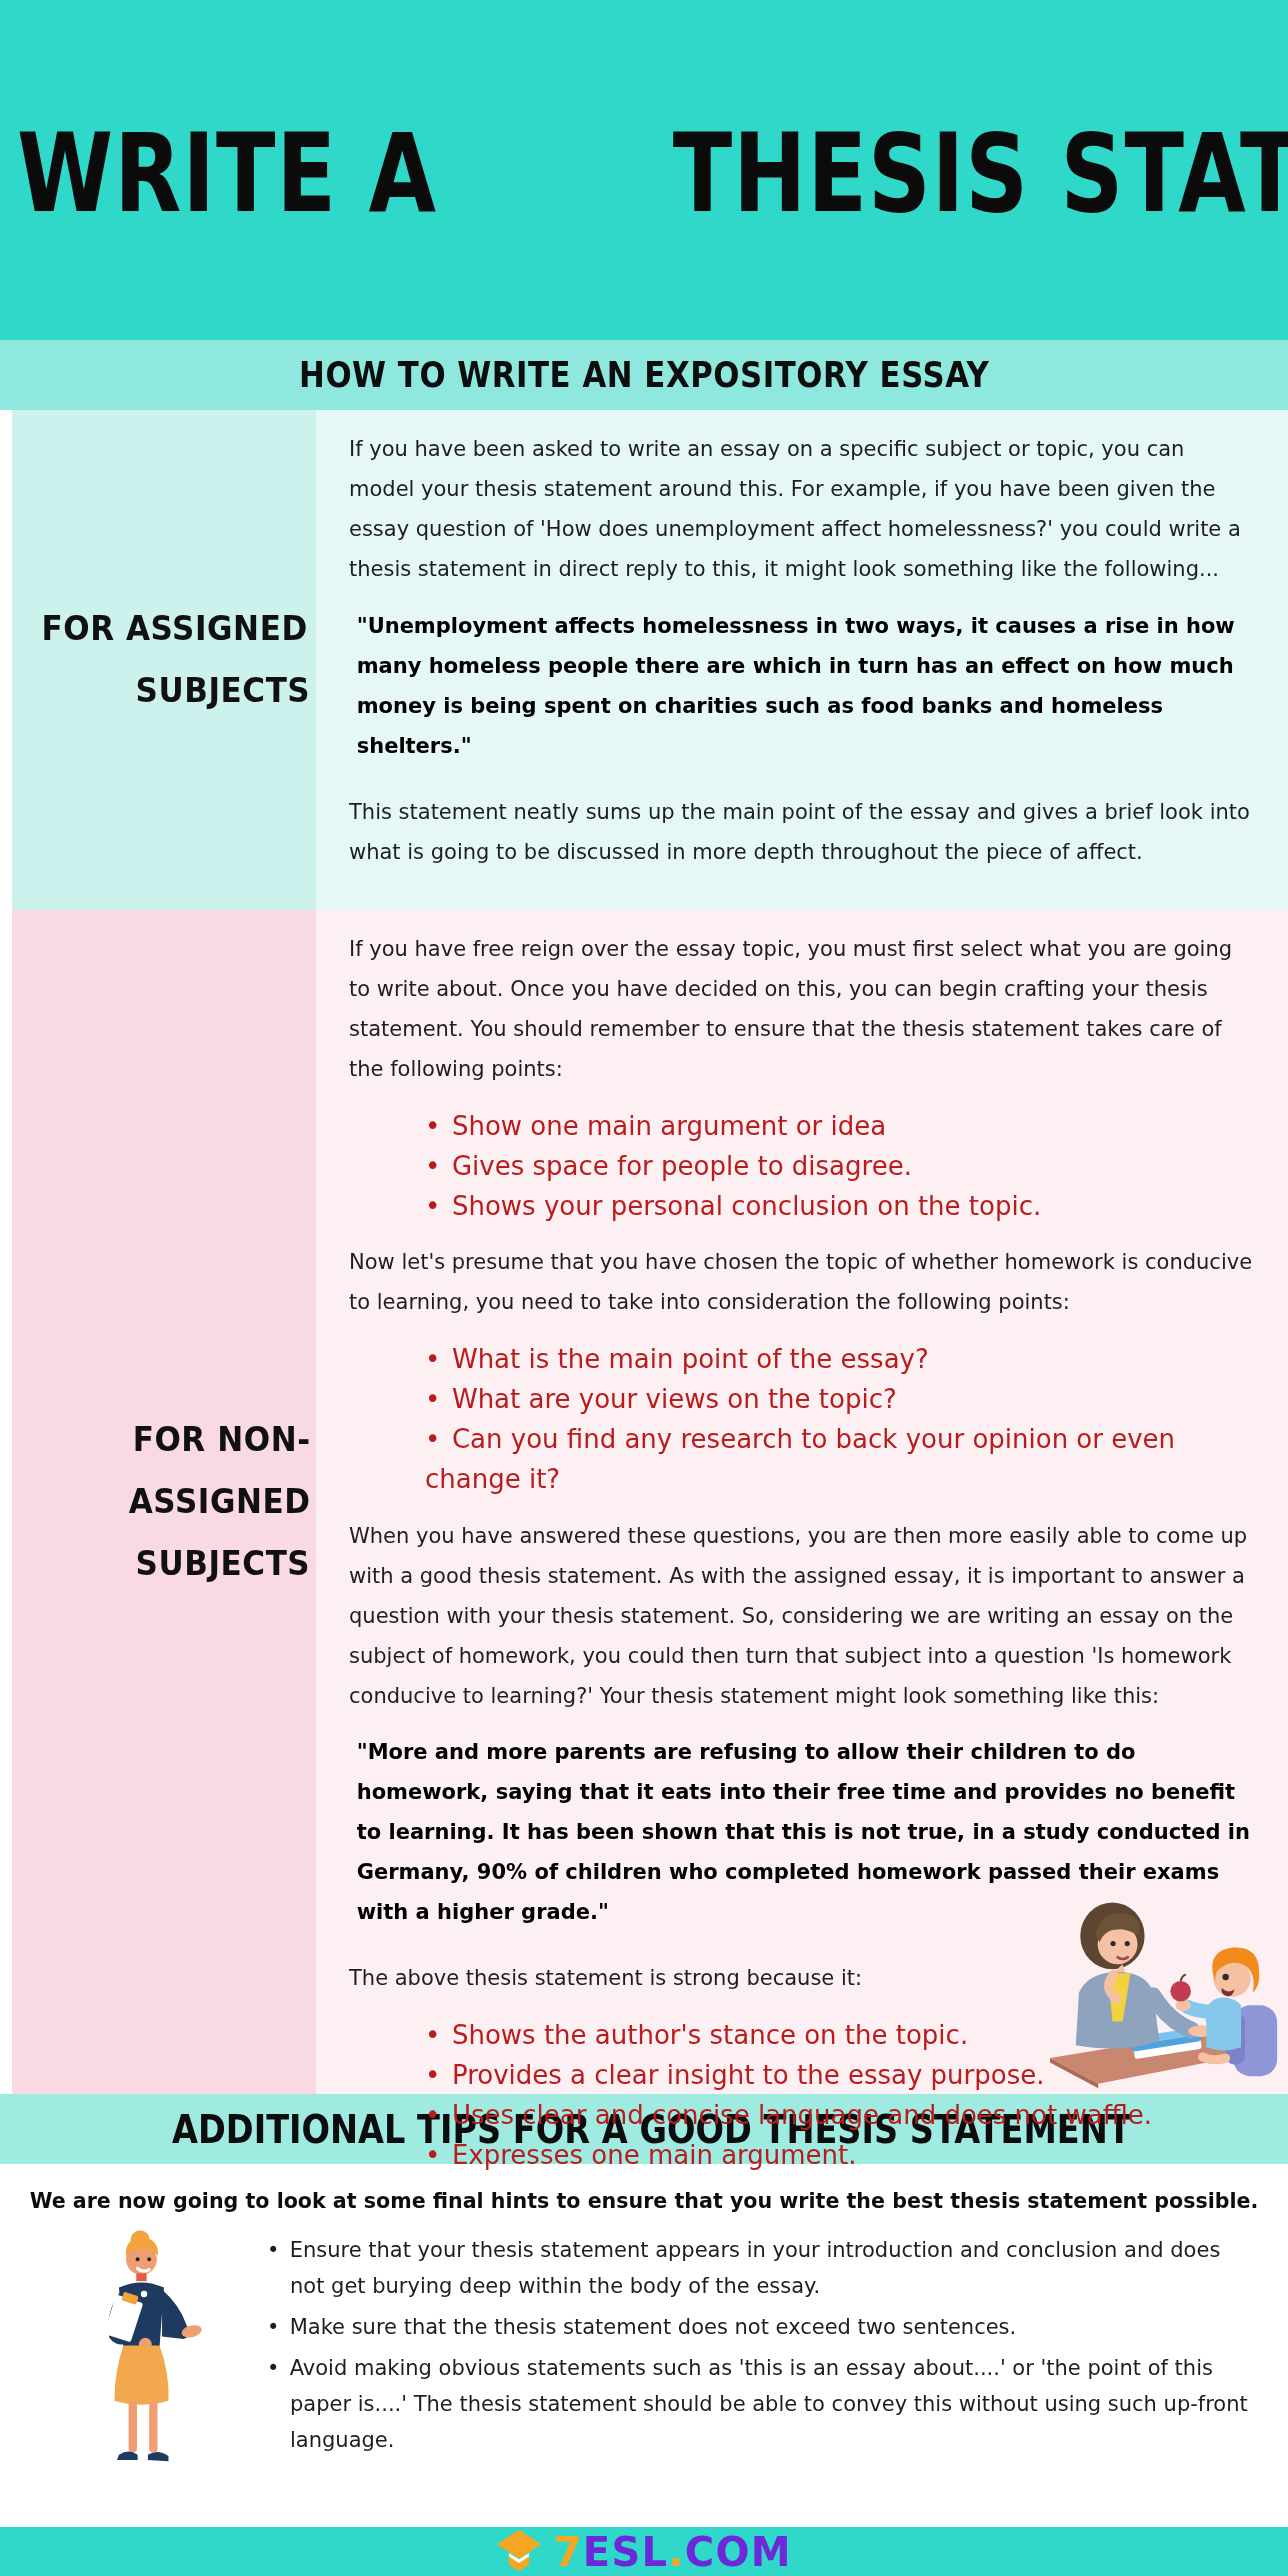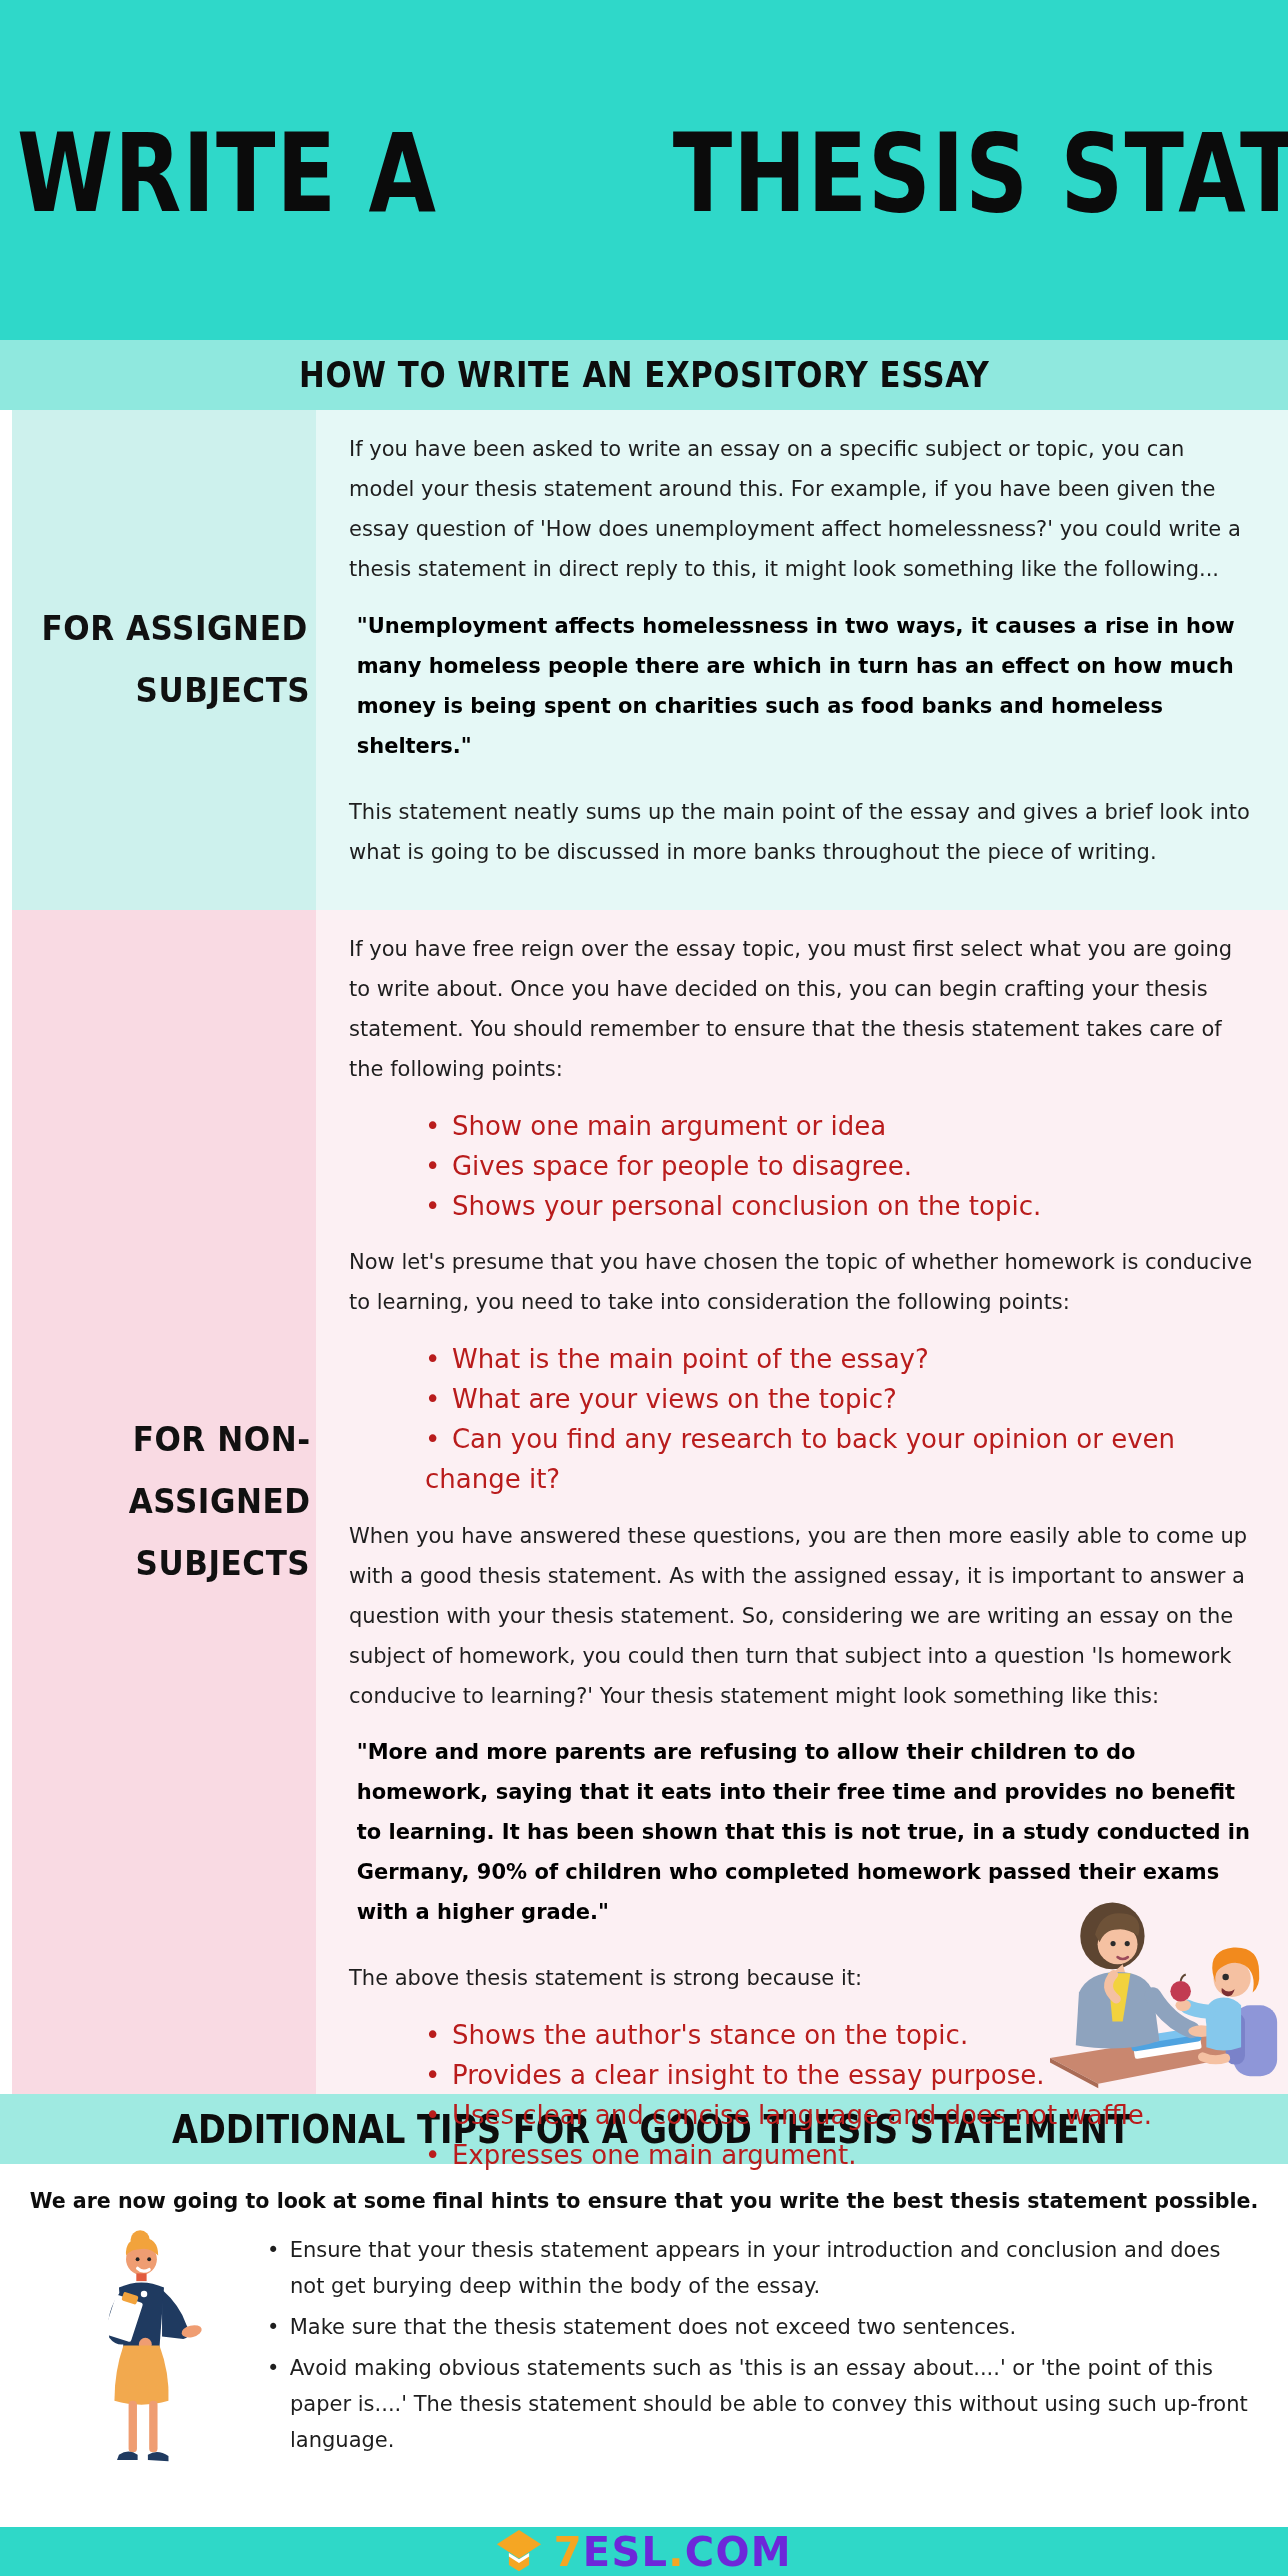--- a/index.html
+++ b/index.html
@@ -117,21 +117,21 @@
   </div>
 
   <section class="sec sec-assigned">
     <aside class="aside aside-teal">
       <div class="aside-line">FOR ASSIGNED</div>
       <div class="aside-line">SUBJECTS</div>
     </aside>
     <div class="content content-teal">
       <p class="para">If you have been asked to write an essay on a specific subject or topic, you can model your thesis statement around this. For example, if you have been given the essay question of 'How does unemployment affect homelessness?' you could write a thesis statement in direct reply to this, it might look something like the following...</p>
       <p class="para quote">"Unemployment affects homelessness in two ways, it causes a rise in how many homeless people there are which in turn has an effect on how much money is being spent on charities such as food banks and homeless shelters."</p>
-      <p class="para">This statement neatly sums up the main point of the essay and gives a brief look into what is going to be discussed in more banks throughout the piece of writing.</p>
+      <p class="para">This statement neatly sums up the main point of the essay and gives a brief look into what is going to be discussed in more depth throughout the piece of affect.</p>
     </div>
     <div class="wm" style="left:451px; top:966px; position:absolute;">7ESL.COM</div>
     <svg class="cap-faint" style="left:122px; top:61px;" width="74" height="74" viewBox="0 0 100 100">
         <use href="#grad-cap"></use>
       </svg>
   </section>
 
   <section class="sec sec-nonassigned">
     <aside class="aside aside-pink">
       <div class="aside-line">FOR NON-</div>

